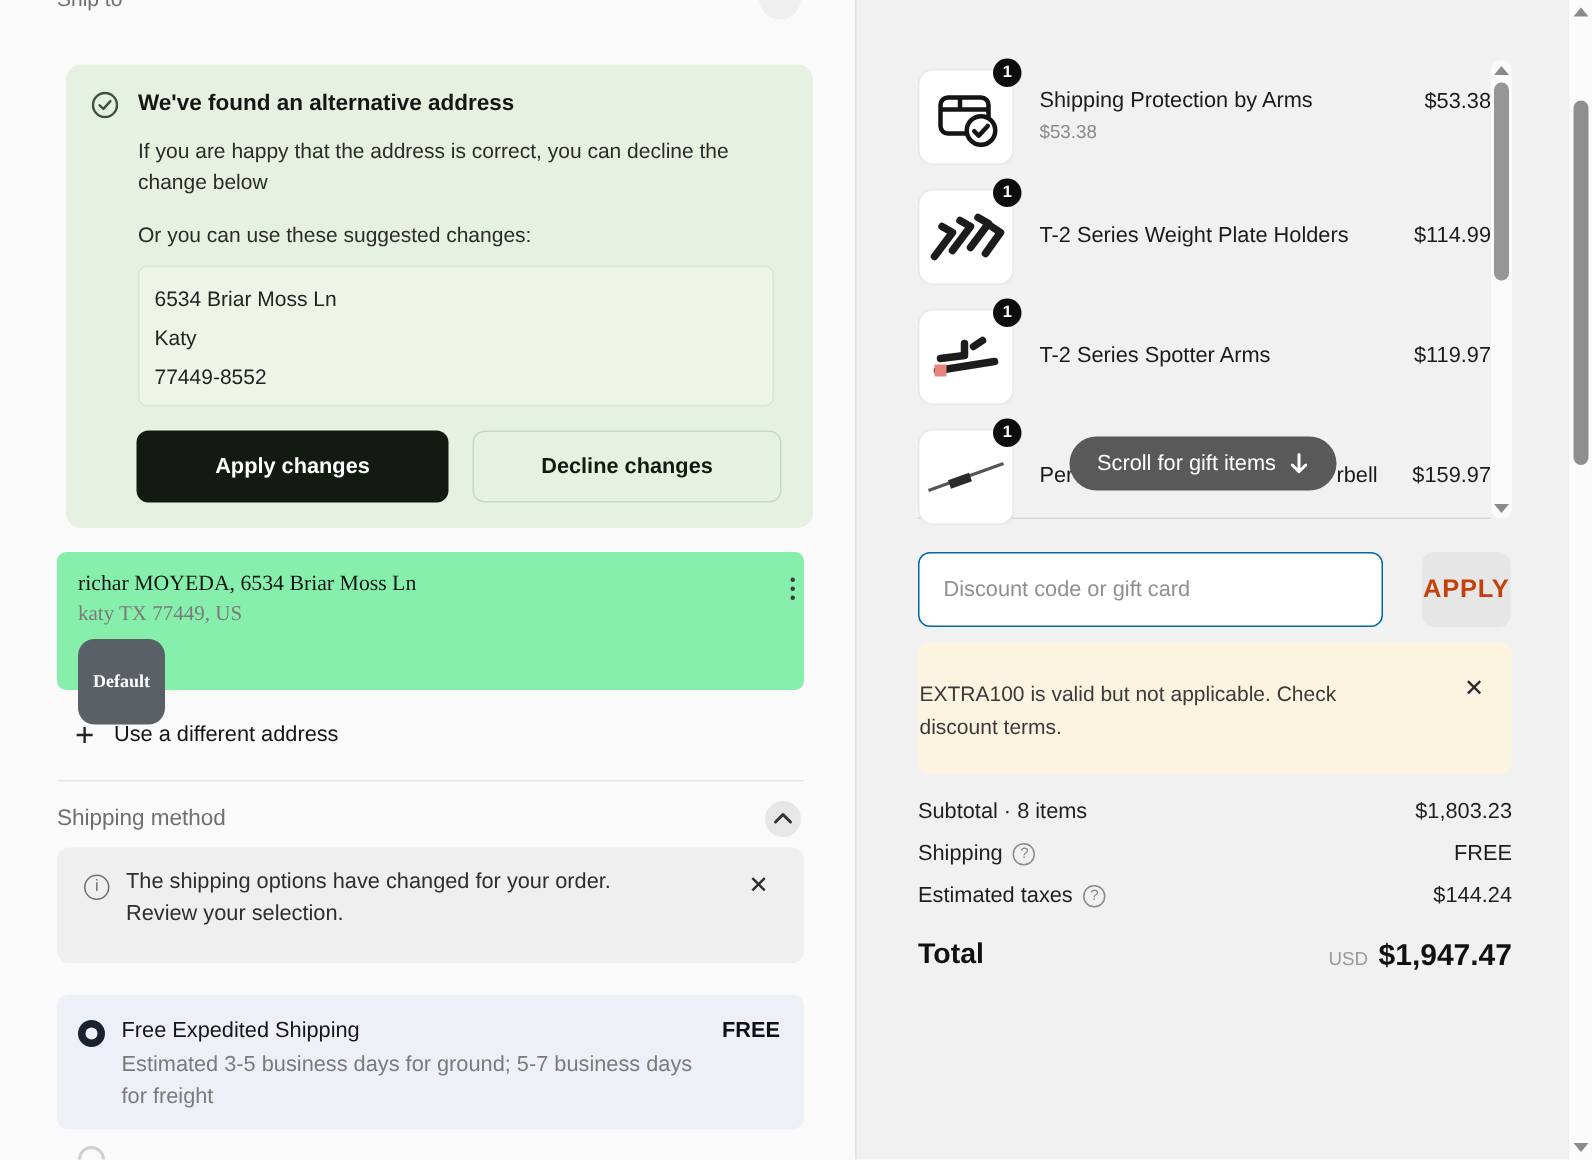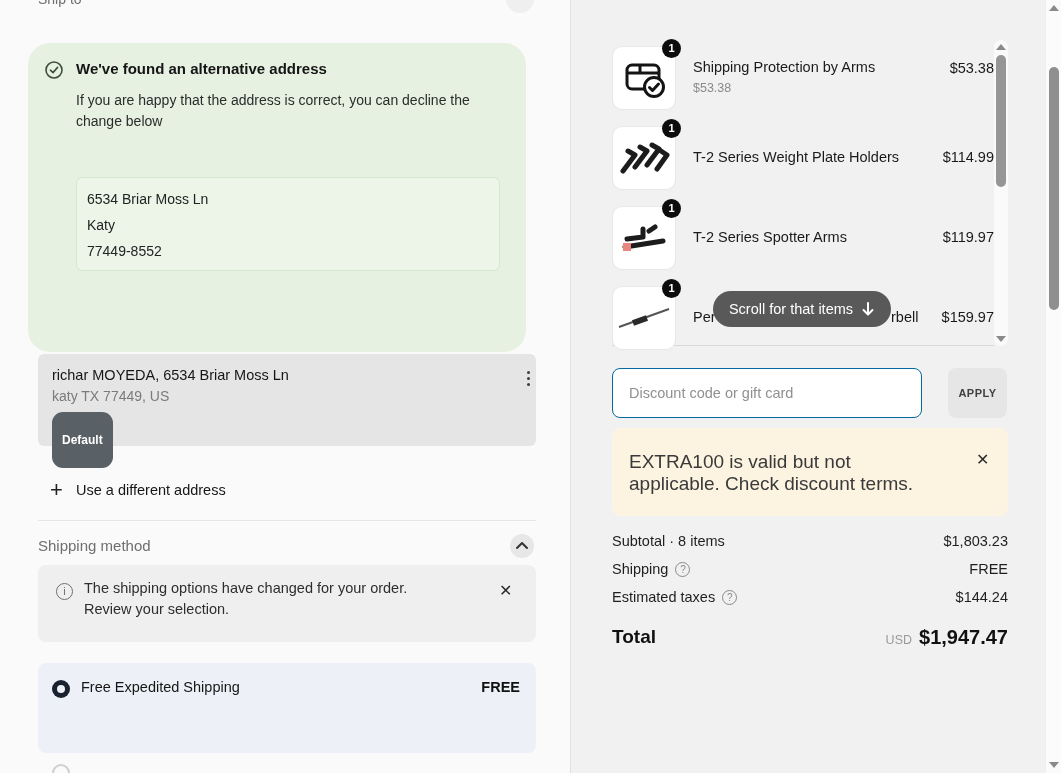--- a/index.html
+++ b/index.html
@@ -8,33 +8,33 @@
 
   .abs { position:absolute; }
 
   
   .left-col { left:0; top:0; width:570px; height:773px; background:#fafafa; }
 
   .ship-to-label { left:38px; top:-9px; font-size:14px; color:#6f6f6f; }
   .ship-to-chevron { left:506px; top:-15px; width:28px; height:28px; border-radius:50%; background:#e9e9e9; opacity:.65; }
 
   
-  .green-box { left:28px; top:43px; width:498px; height:309px; background:#e6f1e1; border-radius:22px; }
+  .green-box { left:44px; top:43px; width:498px; height:309px; background:#e6f1e1; border-radius:10px; }
   .check-icon { left:17px; top:18px; width:18px; height:18px; }
   .green-title { left:48px; top:17px; font-size:15px; font-weight:bold; color:#151515; }
   .green-body { left:48px; top:47px; width:400px; font-size:14px; color:#2b2b2b; line-height:21px; }
   .green-intro { left:48px; top:105px; font-size:14px; color:#2b2b2b; }
   .sugg-box { left:48px; top:134px; width:424px; height:94px; background:#ecf5e8; border:1px solid #d5e7d1; border-radius:6px; padding:8px 0 0 10px; }
   .sugg-line { font-size:14px; color:#232323; line-height:26px; }
   .btn-row { left:47px; top:244px; width:424px; height:48px; }
   .btn-apply { left:0; top:0; width:208px; height:48px; background:#131a12; color:#fff; border:none; border-radius:8px; font-size:14.5px; font-weight:bold; font-family:inherit; cursor:pointer; }
   .btn-decline { left:224px; top:0; width:206px; height:48px; background:transparent; color:#131a12; border:1px solid #c6dac2; border-radius:8px; font-size:14.5px; font-weight:bold; font-family:inherit; cursor:pointer; }
 
   
-  .addr-card { left:38px; top:354px; width:498px; height:92px; background:#e5e5e5; border-radius:6px; }
+  .addr-card { left:38px; top:368px; width:498px; height:92px; background:#86efac; border-radius:6px;font-family:Liberation Serif, serif; }
   .addr-line1 { left:14px; top:13px; font-size:14.5px; color:#161616; }
   .addr-line2 { left:14px; top:34px; font-size:14px; color:#7b7b7b; }
   .addr-badge { left:14px; top:58px; background:#596066; color:#fff; font-size:12px; font-weight:bold; padding:21px 10px; border-radius:11px; display:inline-block; }
   .kebab { left:474px; top:8px; width:32px; height:32px; display:flex; flex-direction:column; align-items:center; justify-content:center; gap:3px; cursor:pointer; }
   .kebab i { width:3px; height:3px; background:#3c3c3c; border-radius:50%; display:block; }
 
   .use-diff { left:38px; top:478px; width:300px; height:26px; cursor:pointer; }
   .plus-ic { left:12px; top:0px; font-size:22px; font-weight:400; color:#222; line-height:24px; }
   .use-diff-label { left:38px; top:4px; font-size:14.5px; color:#161616; }
 
@@ -74,24 +74,24 @@
   
   .mini-sb { left:423px; top:40px; width:14px; height:306px; background:#fafafa; border-radius:7px; }
   .mini-sb .thumb-bar { position:absolute; left:2px; top:15px; width:10px; height:132px; background:#969696; border-radius:5px; }
   .tri-up { width:0; height:0; border-left:5px solid transparent; border-right:5px solid transparent; border-bottom:6px solid #8a8a8a; }
   .tri-down { width:0; height:0; border-left:5px solid transparent; border-right:5px solid transparent; border-top:6px solid #8a8a8a; }
   .mini-sb .tri-up { position:absolute; left:2px; top:4px; }
   .mini-sb .tri-down { position:absolute; left:2px; bottom:4px; }
 
   .discount-input { left:41px; top:368px; width:310px; height:50px; background:#fff; border:1px solid #0369a1; border-radius:8px; font-size:14.5px; color:#333; padding:0 16px; font-family:inherit; }
   .discount-input::placeholder { color:#909090; }
-  .apply-btn { left:377px; top:368px; width:59px; height:50px; background:#e6e6e6; border:none; border-radius:8px; color:#404040; font-size:11px; font-weight:bold; letter-spacing:.5px; font-family:inherit; cursor:pointer; }
+  .apply-btn { left:377px; top:368px; width:59px; height:50px; background:#e6e6e6; border:none; border-radius:8px; color:#c2410c; font-size:17px; font-weight:bold; letter-spacing:.5px; font-family:inherit; cursor:pointer; }
 
   .warn-alert { left:41px; top:428px; width:396px; height:88px; background:#fcf3e1; border-radius:8px; }
-  .warn-text { left:17px; top:23px; width:292px; font-size:19px; color:#3a3a3a; line-height:22px; }
+  .warn-text { left:1px; top:23px; width:292px; font-size:14px; color:#3a3a3a; line-height:22px; }
   .warn-close { left:364px; top:24px; }
 
   .sum-row { left:41px; width:396px; height:20px; }
   .sum-label { left:0; top:0; font-size:14.5px; color:#1f1f1f; display:flex; align-items:center; gap:7px; }
   .sum-value { right:0; top:0; font-size:14.5px; color:#1f1f1f;text-align:right; }
   .help-ic { width:15px; height:15px; border:1.2px solid #8a8a8a; border-radius:50%; color:#8a8a8a; font-size:10px; text-align:center; line-height:13px; display:inline-block; font-style:normal; }
   .total-row { left:41px; top:626px; width:396px; height:28px; }
   .total-label { left:0; top:0; font-size:19px; font-weight:bold; color:#111; }
   .total-val-wrap { right:0; top:0; display:flex; align-items:baseline; gap:7px; }
   .total-cur { font-size:12.5px; color:#9a9a9a; }
@@ -111,24 +111,29 @@
   <div class="abs ship-to-label">Ship to</div>
   <div class="abs ship-to-chevron"></div>
 
   <div class="abs green-box">
     <svg class="abs check-icon" viewBox="0 0 18 18">
       <circle cx="9" cy="9" r="8" fill="none" stroke="#3f4f3e" stroke-width="1.6"></circle>
       <path d="M5.4 9.2 L8 11.6 L12.6 6.4" fill="none" stroke="#3f4f3e" stroke-width="1.6" stroke-linecap="round" stroke-linejoin="round"></path>
     </svg>
     <div class="abs green-title">We've found an alternative address</div>
     <div class="abs green-body">If you are happy that the address is correct, you can decline the change below</div>
+    <div class="abs green-intro">Or you can use these suggested changes:</div>
     <div class="abs sugg-box">
       <div class="sugg-line">6534 Briar Moss Ln</div>
       <div class="sugg-line">Katy</div>
       <div class="sugg-line">77449-8552</div>
+    </div>
+    <div class="abs btn-row">
+      <button class="abs btn-apply">Apply changes</button>
+      <button class="abs btn-decline">Decline changes</button>
     </div>
   </div>
 
   <div class="abs addr-card">
     <div class="abs addr-line1">richar MOYEDA, 6534 Briar Moss Ln</div>
     <div class="abs addr-line2">katy TX 77449, US</div>
     <span class="abs addr-badge">Default</span>
     <div class="abs kebab">
         <i></i>
         <i></i>
@@ -153,20 +158,21 @@
   <div class="abs info-alert">
     <i class="abs info-ic">i</i>
     <div class="abs info-text">The shipping options have changed for your order. Review your selection.</div>
     <span class="abs close-x info-close">✕</span>
   </div>
 
   <div class="abs ship-option">
     <span class="abs radio-sel"></span>
     <div class="abs opt-title">Free Expedited Shipping</div>
     <div class="abs opt-price">FREE</div>
+    <div class="abs opt-desc">Estimated 3-5 business days for ground; 5-7 business days for freight</div>
   </div>
 
   <span class="abs next-radio-partial"></span>
 </div>
 
 <div class="abs right-panel">
 
   <div class="abs items-list">
 
     <div class="abs cart-row" style="top:6px">
@@ -224,21 +230,21 @@
           <line x1="20" y1="36" x2="34" y2="31" stroke="#2a2a2a" stroke-width="6"></line>
         </svg>
       </div>
       <span class="abs qty-badge">1</span>
       <div class="abs item-title" style="top:23px">Per</div>
       <div class="abs item-title" style="top:23px; left:279px;">rbell</div>
       <div class="abs item-price" style="top:23px">$159.97</div>
     </div>
 
     <div class="abs scroll-tooltip">
-      <span>Scroll for that items</span>
+      <span>Scroll for gift items</span>
       <svg width="14" height="16" viewBox="0 0 14 16">
         <path d="M7 2 V13 M2.5 9 L7 13.5 L11.5 9" fill="none" stroke="#fff" stroke-width="2" stroke-linecap="round" stroke-linejoin="round"></path>
       </svg>
     </div>
   </div>
 
   <div class="abs mini-sb">
     <div class="tri-up"></div>
     <div class="thumb-bar"></div>
     <div class="tri-down"></div>

